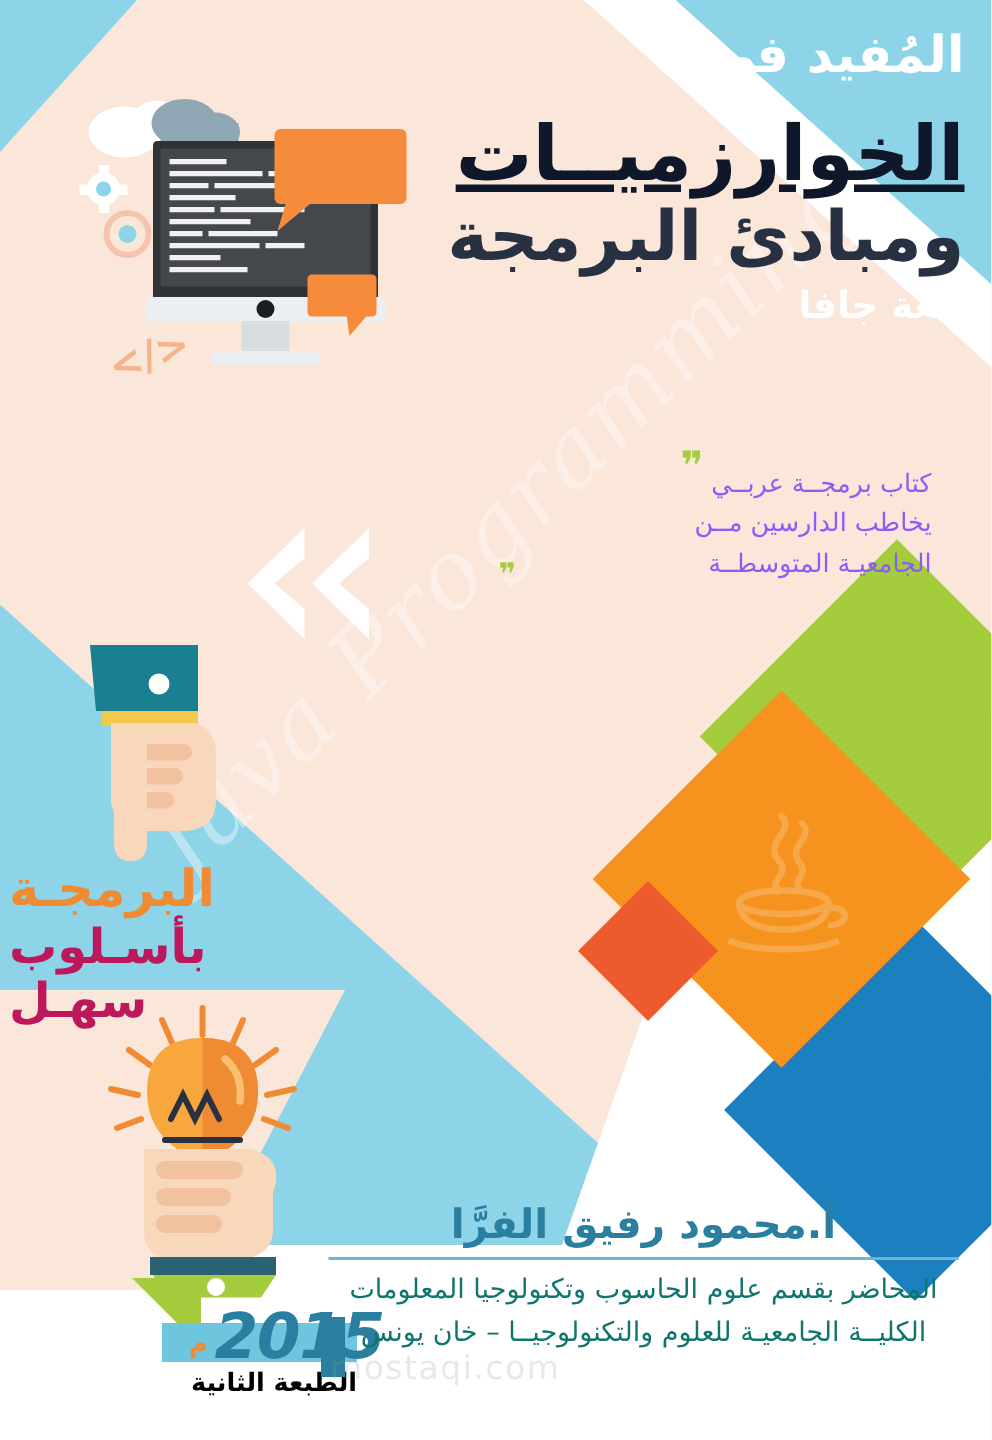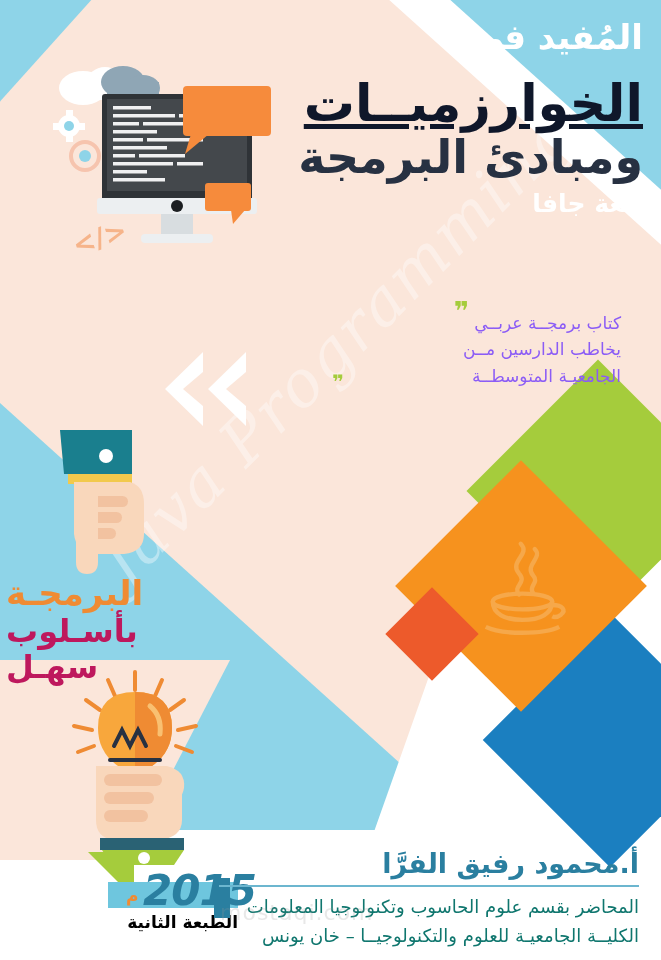--- a/index.html
+++ b/index.html
@@ -63,21 +63,21 @@
   .q-mark{position:absolute;font-size:26px;font-weight:bold;line-height:1;}
   .q-mark-top{right:152px;top:-12px;color:#a5cc3c;}
   .q-mark-bot{right:277px;top:62px;color:#a5cc3c;font-size:20px;}
 
   
   .slogan{position:absolute;left:6px;top:575px;width:230px;text-align:left;direction:rtl;}
   .s-line1{color:#ef8b33;font-size:34px;font-weight:bold;line-height:1.1;}
   .s-line2{color:#be185d;font-size:32px;font-weight:bold;line-height:1.1;margin-top:2px;}
 
   
-  .author-wrap{position:absolute;right:22px;top:848px;width:420px;text-align:right;direction:rtl;}
+  .author-wrap{position:absolute;right:22px;top:801px;width:420px;text-align:center;direction:rtl;}
   .author-name{color:#2a7fa0;font-size:27px;font-weight:bold;line-height:1.2;}
   .author-rule{height:2px;background:#6cb6cf;margin:5px 0 6px 0;width:100%;}
   .author-aff{color:#0f766e;font-size:18px;line-height:1.6;letter-spacing:.2px;}
 
   .year-badge{position:absolute;left:108px;top:882px;width:130px;height:26px;background:#6ec6de;}
   .year-num{position:absolute;left:143px;top:866px;font-size:42px;font-weight:bold;
             font-style:italic;color:#2a7fa0;letter-spacing:-1px;direction:ltr;}
   .year-suffix{position:absolute;left:126px;top:886px;font-size:17px;font-weight:bold;color:#ef8b33;}
   .edition{position:absolute;left:110px;top:912px;width:128px;
            color:#000000;font-size:17px;font-weight:bold;direction:rtl;}

